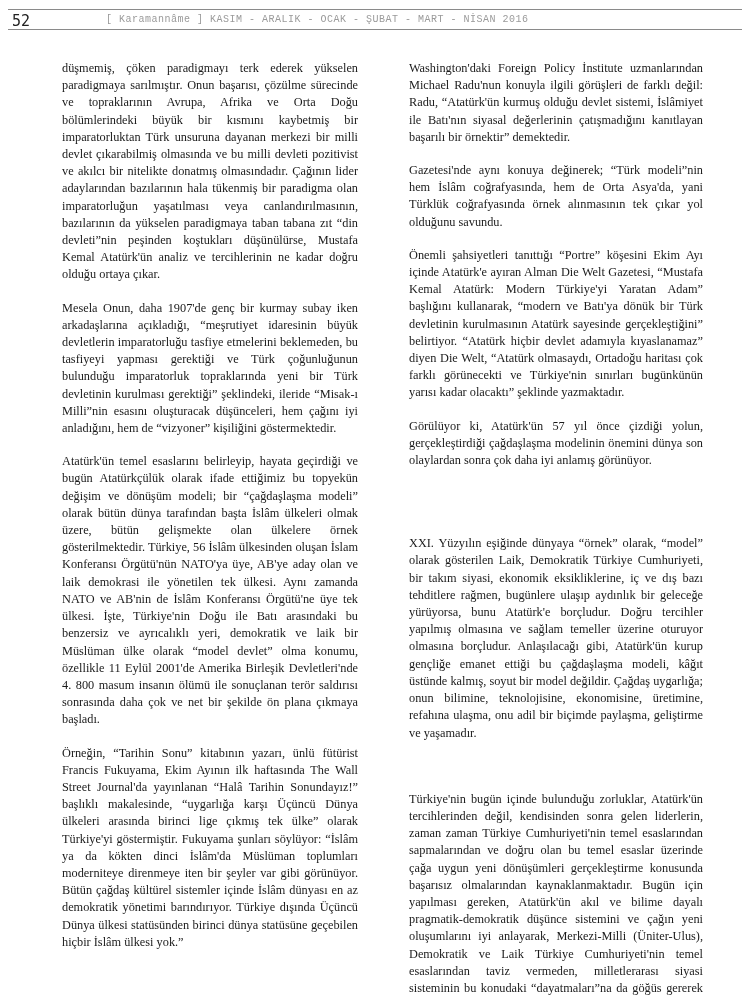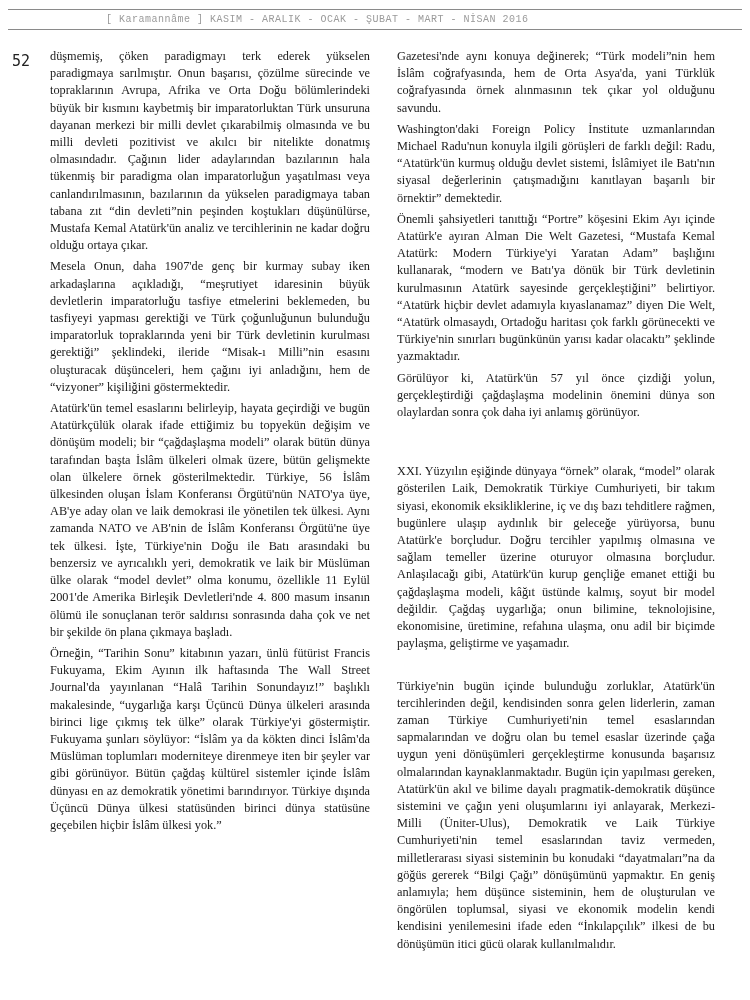--- a/index.html
+++ b/index.html
@@ -1,46 +1,46 @@
 <!DOCTYPE html>
 <html><head>
   <meta charset="utf-8">
   <style>
     html, body { margin: 0; padding: 0; background: #ffffff; }
     body { width: 750px; height: 1000px; position: relative; overflow: hidden; color: #1a1a1a; }
     .rule { position: absolute; left: 8px; right: 8px; height: 1px; background: #8a8a8a; }
     .rule.top { top: 9px; }
     .rule.bottom { top: 29px; }
-    .page-number { position: absolute; left: 12px; top: 12px; font-family: "DejaVu Sans Mono", monospace; font-size: 15px; color: #222; letter-spacing: 0px; margin-top: 40px; }
+    .page-number { position: absolute; left: 12px; top: 12px; font-family: "DejaVu Sans Mono", monospace; font-size: 15px; color: #222; letter-spacing: 0px; }
     .running-head { position: absolute; left: 106px; top: 14px; font-family: "Liberation Mono", monospace; font-size: 10px; color: #9a9a9a; letter-spacing: 0.5px; white-space: nowrap; }
     .col { position: absolute; top: 44px; width: 328px; font-family: "Liberation Serif", serif; font-size: 12.3px; line-height: 17.2px; text-align: justify; }
     .col.left { left: 46px; }
     .col.right { left: 393px; width: 326px; }
-    .col p { margin: 4px; }
+    .col p { margin: 16px; }
     .spacer { height: 17px; }
     .heading { font-weight: bold; margin: 0; }
   </style>
 </head>
 <body>
 
 <div class="rule top"></div>
 <div class="page-number">52</div>
 <div class="running-head">[ Karamannâme ]  KASIM - ARALIK - OCAK - ŞUBAT - MART - NİSAN  2016</div>
 <div class="rule bottom"></div>
 
 <div class="col left">
   <p>düşmemiş, çöken paradigmayı terk ederek yükselen paradigmaya sarılmıştır. Onun başarısı, çözülme sürecinde ve topraklarının Avrupa, Afrika ve Orta Doğu bölümlerindeki büyük bir kısmını kaybetmiş bir imparatorluktan Türk unsuruna dayanan merkezi bir milli devlet çıkarabilmiş olmasında ve bu milli devleti pozitivist ve akılcı bir nitelikte donatmış olmasındadır. Çağının lider adaylarından bazılarının hala tükenmiş bir paradigma olan imparatorluğun yaşatılması veya canlandırılmasının, bazılarının da yükselen paradigmaya taban tabana zıt “din devleti”nin peşinden koştukları düşünülürse, Mustafa Kemal Atatürk'ün analiz ve tercihlerinin ne kadar doğru olduğu ortaya çıkar.</p>
   <p>Mesela Onun, daha 1907'de genç bir kurmay subay iken arkadaşlarına açıkladığı, “meşrutiyet idaresinin büyük devletlerin imparatorluğu tasfiye etmelerini beklemeden, bu tasfiyeyi yapması gerektiği ve Türk çoğunluğunun bulunduğu imparatorluk topraklarında yeni bir Türk devletinin kurulması gerektiği” şeklindeki, ileride “Misak-ı Milli”nin esasını oluşturacak düşünceleri, hem çağını iyi anladığını, hem de “vizyoner” kişiliğini göstermektedir.</p>
   <p>Atatürk'ün temel esaslarını belirleyip, hayata geçirdiği ve bugün Atatürkçülük olarak ifade ettiğimiz bu topyekün değişim ve dönüşüm modeli; bir “çağdaşlaşma modeli” olarak bütün dünya tarafından başta İslâm ülkeleri olmak üzere, bütün gelişmekte olan ülkelere örnek gösterilmektedir. Türkiye, 56 İslâm ülkesinden oluşan İslam Konferansı Örgütü'nün NATO'ya üye, AB'ye aday olan ve laik demokrasi ile yönetilen tek ülkesi. Aynı zamanda NATO ve AB'nin de İslâm Konferansı Örgütü'ne üye tek ülkesi. İşte, Türkiye'nin Doğu ile Batı arasındaki bu benzersiz ve ayrıcalıklı yeri, demokratik ve laik bir Müslüman ülke olarak “model devlet” olma konumu, özellikle 11 Eylül 2001'de Amerika Birleşik Devletleri'nde 4. 800 masum insanın ölümü ile sonuçlanan terör saldırısı sonrasında daha çok ve net bir şekilde ön plana çıkmaya başladı.</p>
   <p>Örneğin, “Tarihin Sonu” kitabının yazarı, ünlü fütürist Francis Fukuyama, Ekim Ayının ilk haftasında The Wall Street Journal'da yayınlanan “Halâ Tarihin Sonundayız!” başlıklı makalesinde, “uygarlığa karşı Üçüncü Dünya ülkeleri arasında birinci lige çıkmış tek ülke” olarak Türkiye'yi göstermiştir. Fukuyama şunları söylüyor: “İslâm ya da kökten dinci İslâm'da Müslüman toplumları moderniteye direnmeye iten bir şeyler var gibi görünüyor. Bütün çağdaş kültürel sistemler içinde İslâm dünyası en az demokratik yönetimi barındırıyor. Türkiye dışında Üçüncü Dünya ülkesi statüsünden birinci dünya statüsüne geçebilen hiçbir İslâm ülkesi yok.”</p>
 </div>
 
 <div class="col right">
+  <p>Washington'daki Foreign Policy İnstitute uzmanlarından Michael Radu'nun konuyla ilgili görüşleri de farklı değil: Radu, “Atatürk'ün kurmuş olduğu devlet sistemi, İslâmiyet ile Batı'nın siyasal değerlerinin çatışmadığını kanıtlayan başarılı bir örnektir” demektedir.</p>
   <p>Gazetesi'nde aynı konuya değinerek; “Türk modeli”nin hem İslâm coğrafyasında, hem de Orta Asya'da, yani Türklük coğrafyasında örnek alınmasının tek çıkar yol olduğunu savundu.</p>
-  <p>Washington'daki Foreign Policy İnstitute uzmanlarından Michael Radu'nun konuyla ilgili görüşleri de farklı değil: Radu, “Atatürk'ün kurmuş olduğu devlet sistemi, İslâmiyet ile Batı'nın siyasal değerlerinin çatışmadığını kanıtlayan başarılı bir örnektir” demektedir.</p>
   <p> Önemli şahsiyetleri tanıttığı “Portre” köşesini Ekim Ayı içinde Atatürk'e ayıran Alman Die Welt Gazetesi, “Mustafa Kemal Atatürk: Modern Türkiye'yi Yaratan Adam” başlığını kullanarak, “modern ve Batı'ya dönük bir Türk devletinin kurulmasının Atatürk sayesinde gerçekleştiğini” belirtiyor. “Atatürk hiçbir devlet adamıyla kıyaslanamaz” diyen Die Welt, “Atatürk olmasaydı, Ortadoğu haritası çok farklı görünecekti ve Türkiye'nin sınırları bugünkünün yarısı kadar olacaktı” şeklinde yazmaktadır.</p>
   <p>Görülüyor ki, Atatürk'ün 57 yıl önce çizdiği yolun, gerçekleştirdiği çağdaşlaşma modelinin önemini dünya son olaylardan sonra çok daha iyi anlamış görünüyor.</p>
   <div class="spacer"></div>
   <div class="spacer"></div>
   <p>XXI. Yüzyılın eşiğinde dünyaya “örnek” olarak, “model” olarak gösterilen Laik, Demokratik Türkiye Cumhuriyeti, bir takım siyasi, ekonomik eksikliklerine, iç ve dış bazı tehditlere rağmen, bugünlere ulaşıp aydınlık bir geleceğe yürüyorsa, bunu Atatürk'e borçludur. Doğru tercihler yapılmış olmasına ve sağlam temeller üzerine oturuyor olmasına borçludur. Anlaşılacağı gibi, Atatürk'ün kurup gençliğe emanet ettiği bu çağdaşlaşma modeli, kâğıt üstünde kalmış, soyut bir model değildir. Çağdaş uygarlığa; onun bilimine, teknolojisine, ekonomisine, üretimine, refahına ulaşma, onu adil bir biçimde paylaşma, geliştirme ve yaşamadır.</p>
   <div class="spacer"></div>
   <p>Türkiye'nin bugün içinde bulunduğu zorluklar, Atatürk'ün tercihlerinden değil, kendisinden sonra gelen liderlerin, zaman zaman Türkiye Cumhuriyeti'nin temel esaslarından sapmalarından ve doğru olan bu temel esaslar üzerinde çağa uygun yeni dönüşümleri gerçekleştirme konusunda başarısız olmalarından kaynaklanmaktadır. Bugün için yapılması gereken, Atatürk'ün akıl ve bilime dayalı pragmatik-demokratik düşünce sistemini ve çağın yeni oluşumlarını iyi anlayarak, Merkezi-Milli (Üniter-Ulus), Demokratik ve Laik Türkiye Cumhuriyeti'nin temel esaslarından taviz vermeden, milletlerarası siyasi sisteminin bu konudaki “dayatmaları”na da göğüs gererek “Bilgi Çağı” dönüşümünü yapmaktır. En geniş anlamıyla; hem düşünce sisteminin, hem de oluşturulan ve öngörülen toplumsal, siyasi ve ekonomik modelin kendi kendisini yenilemesini ifade eden “İnkılapçılık” ilkesi de bu dönüşümün itici gücü olarak kullanılmalıdır.</p>
 </div>
 
 </body></html>

